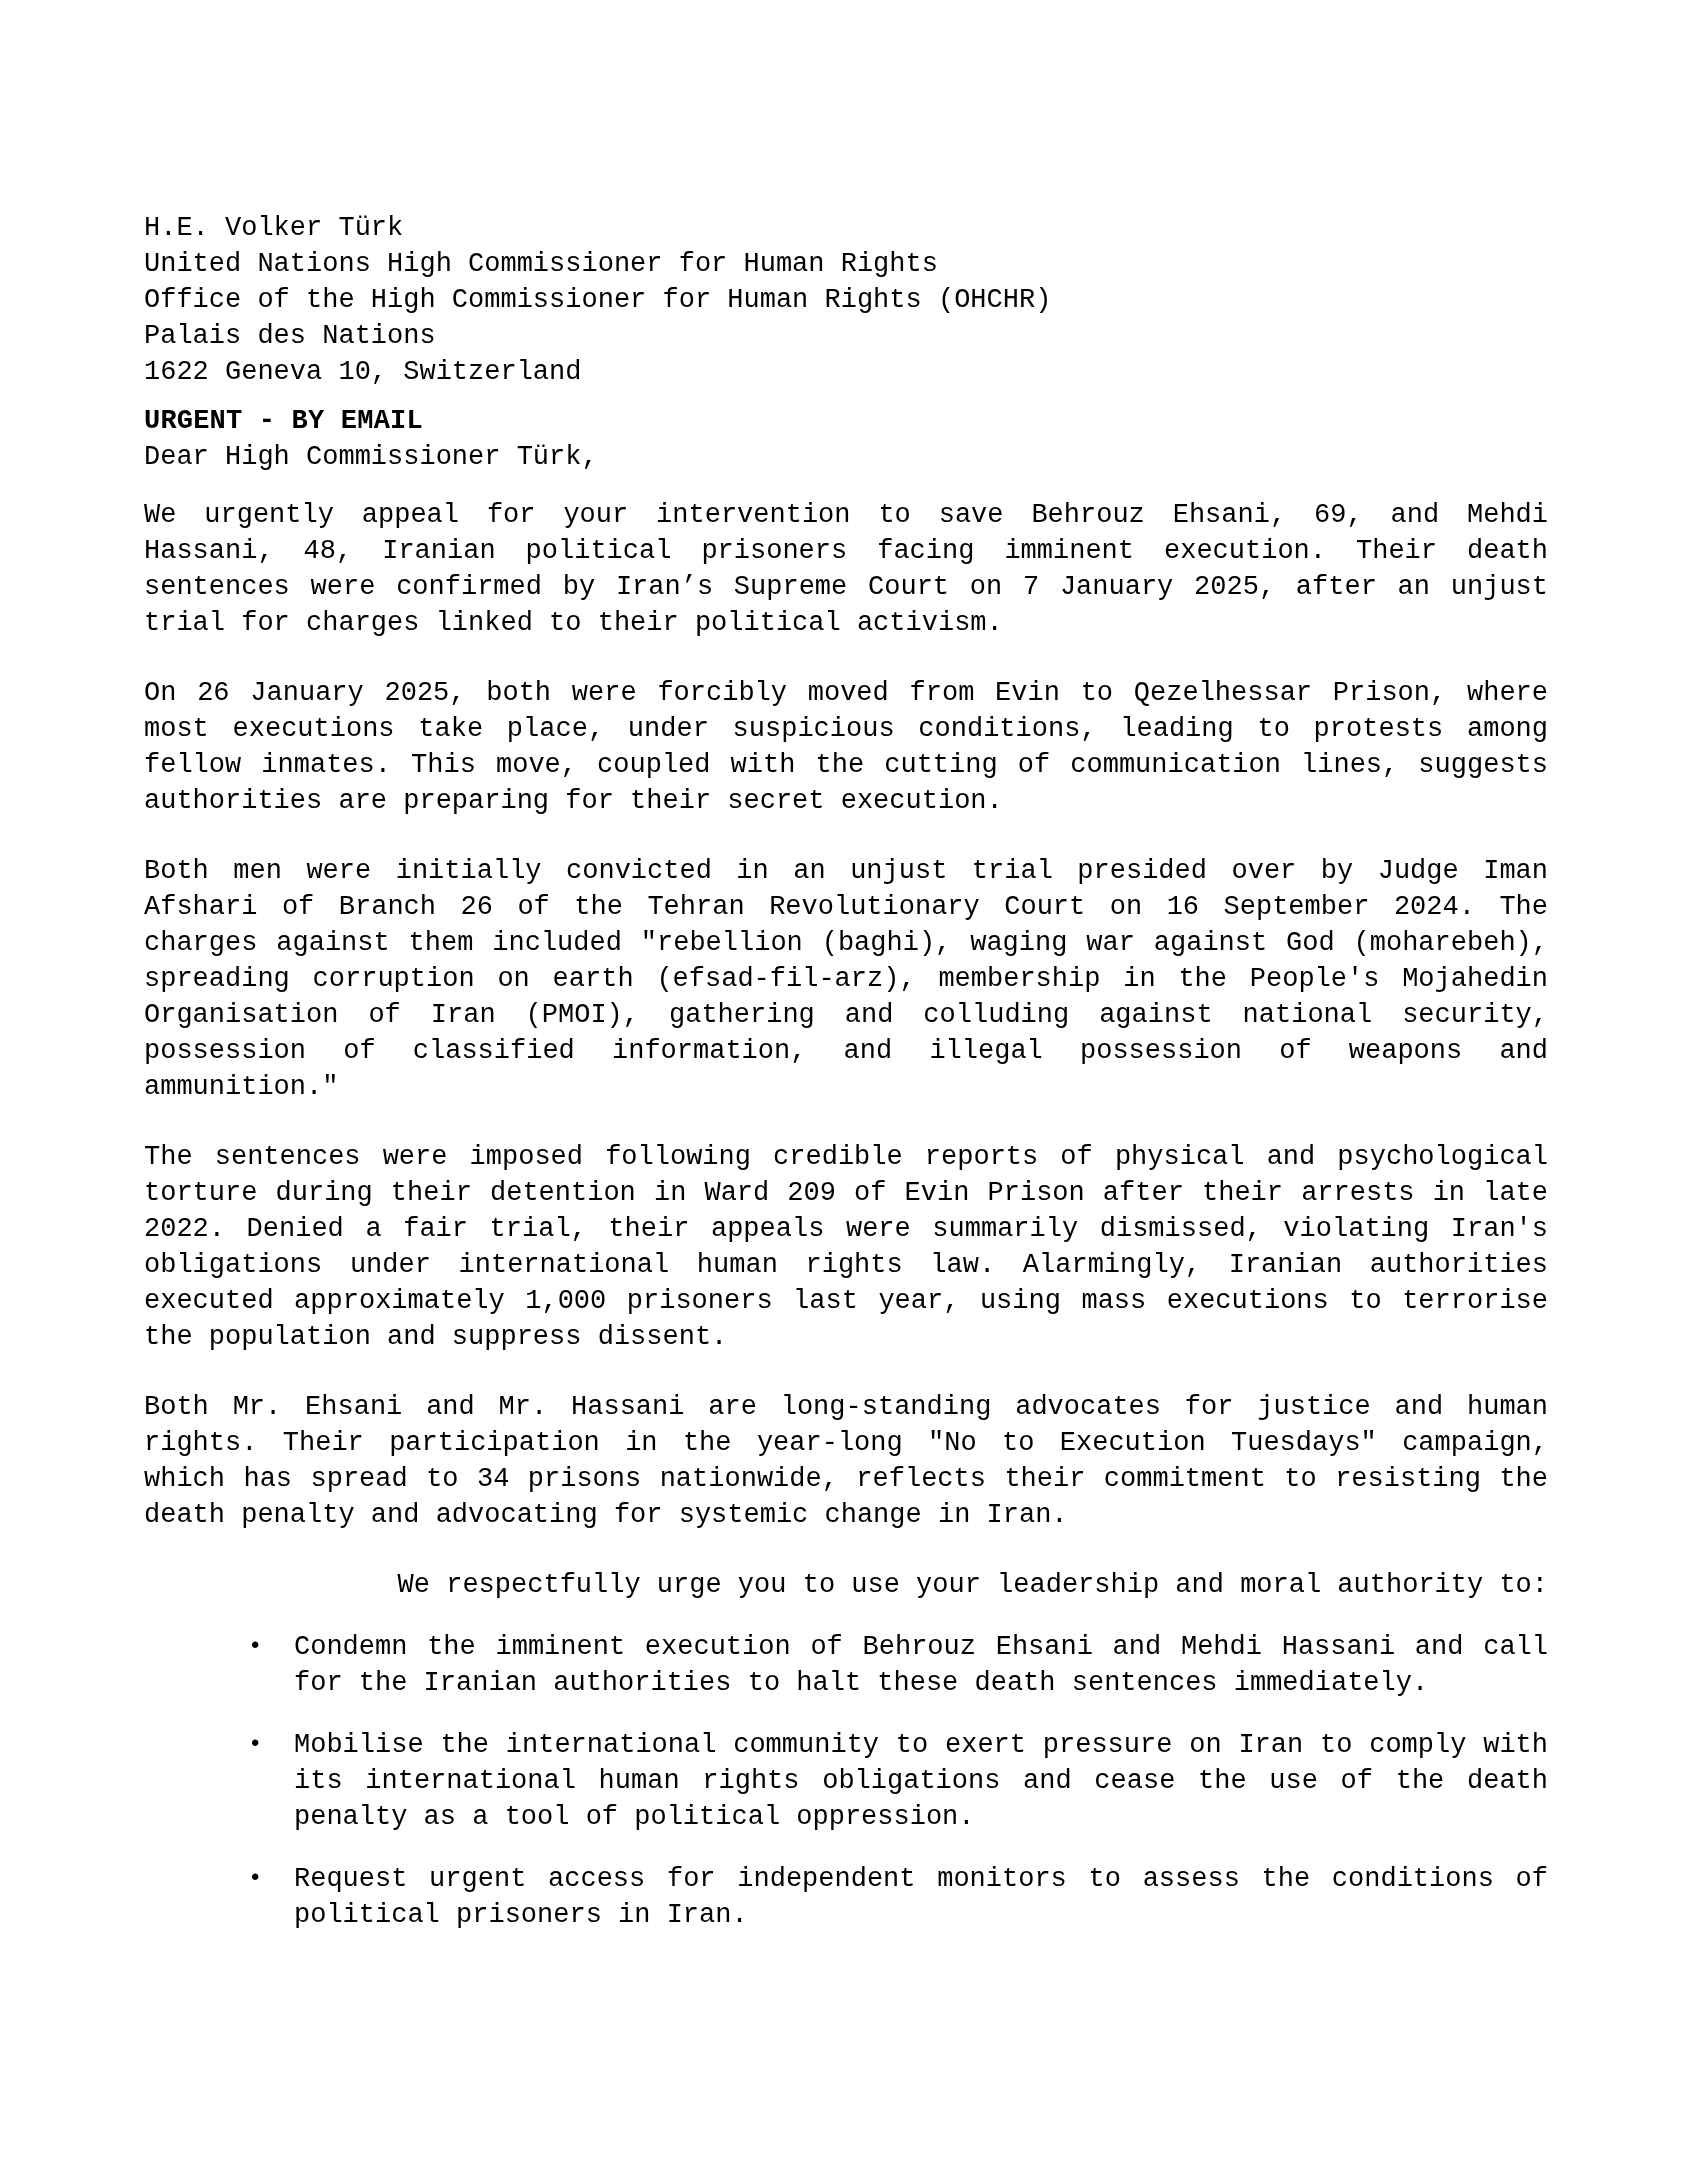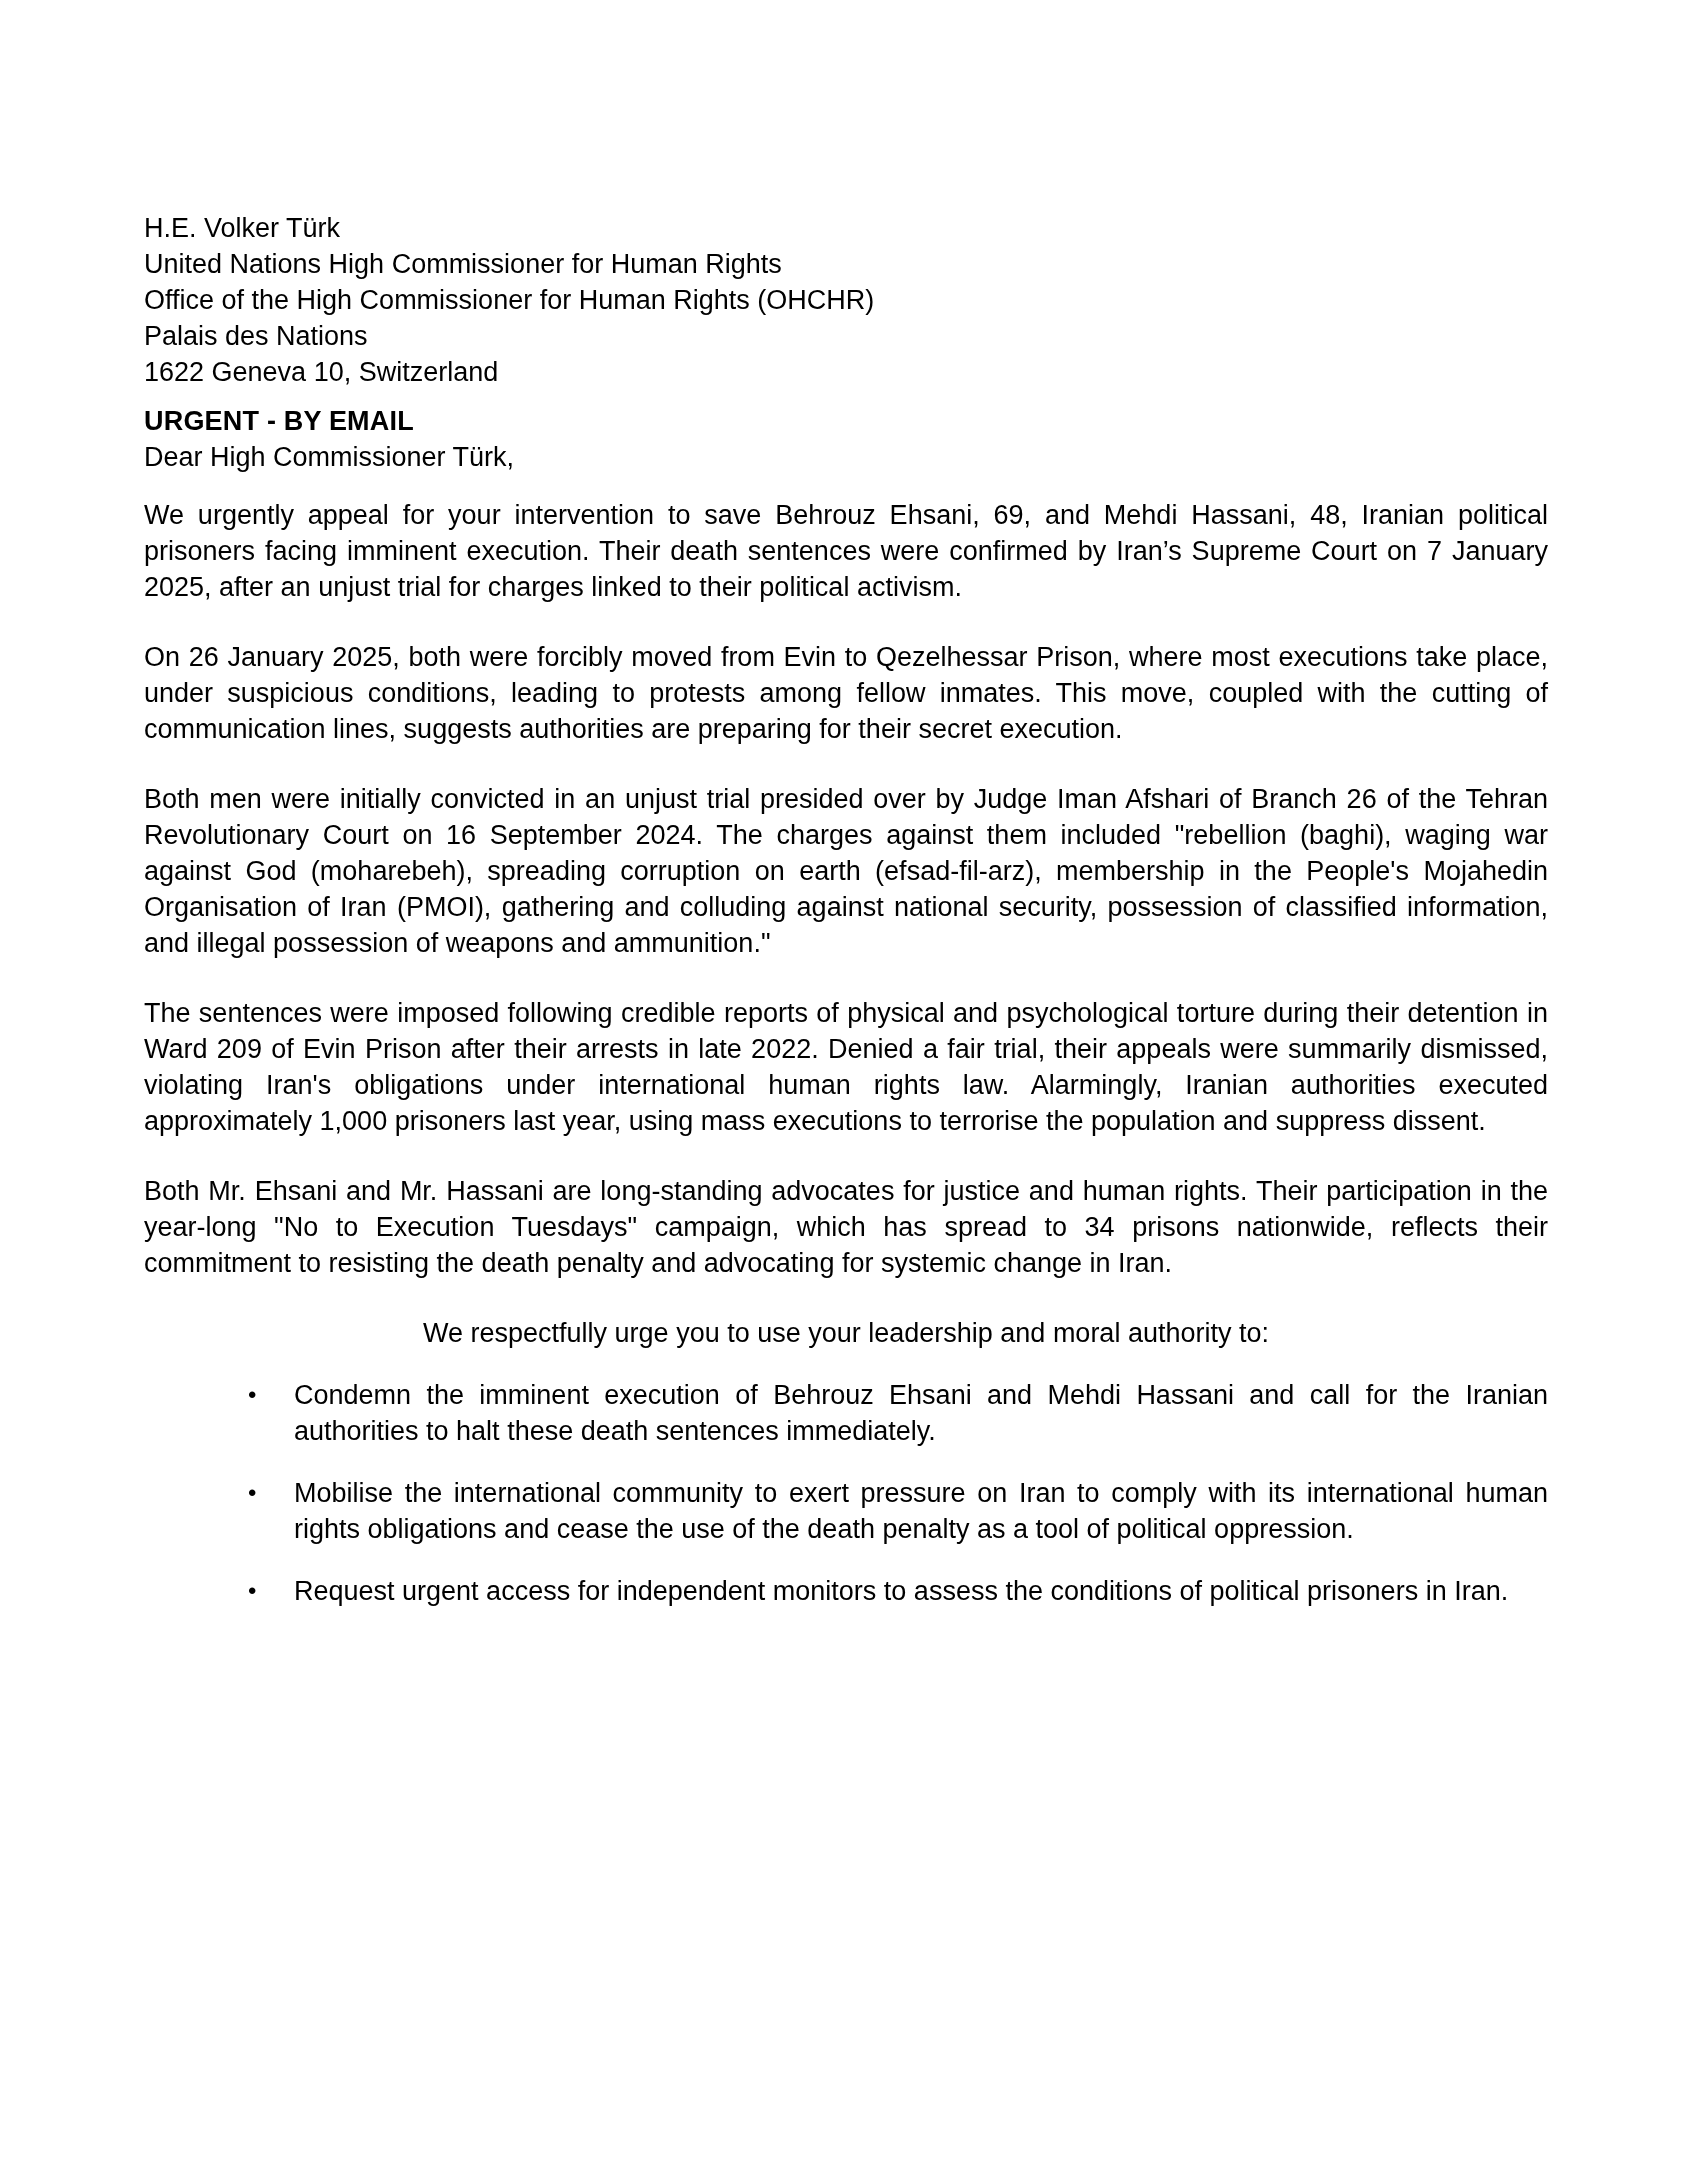--- a/index.html
+++ b/index.html
@@ -6,21 +6,21 @@
     margin: 0;
     padding: 0;
     background: #ffffff;
   }
   .page {
     position: relative;
     width: 1683px;
     height: 2178px;
     background: #ffffff;
     color: #000000;
-    font-family: Liberation Sans, sans-serif;
+    font-family: Liberation Mono, monospace;
     font-size: 27px;
     line-height: 36px;
     overflow: hidden;
   }
   .content {
     position: absolute;
     left: 144px;
     top: 210px;
     width: 1404px;
   }
@@ -36,21 +36,21 @@
     text-align: right;
   }
   .salutation {
     margin-bottom: 22px;
   }
   .para {
     margin: 0 0 34px 0;
     text-align: justify;
   }
   .intro {
-    text-align: center;
+    text-align: right;
     margin-bottom: 26px;
   }
   .bullet {
     display: flex;
     margin-bottom: 26px;
   }
   .bullet .marker {
     flex: 0 0 auto;
     margin-left: 104px;
     width: 46px;

